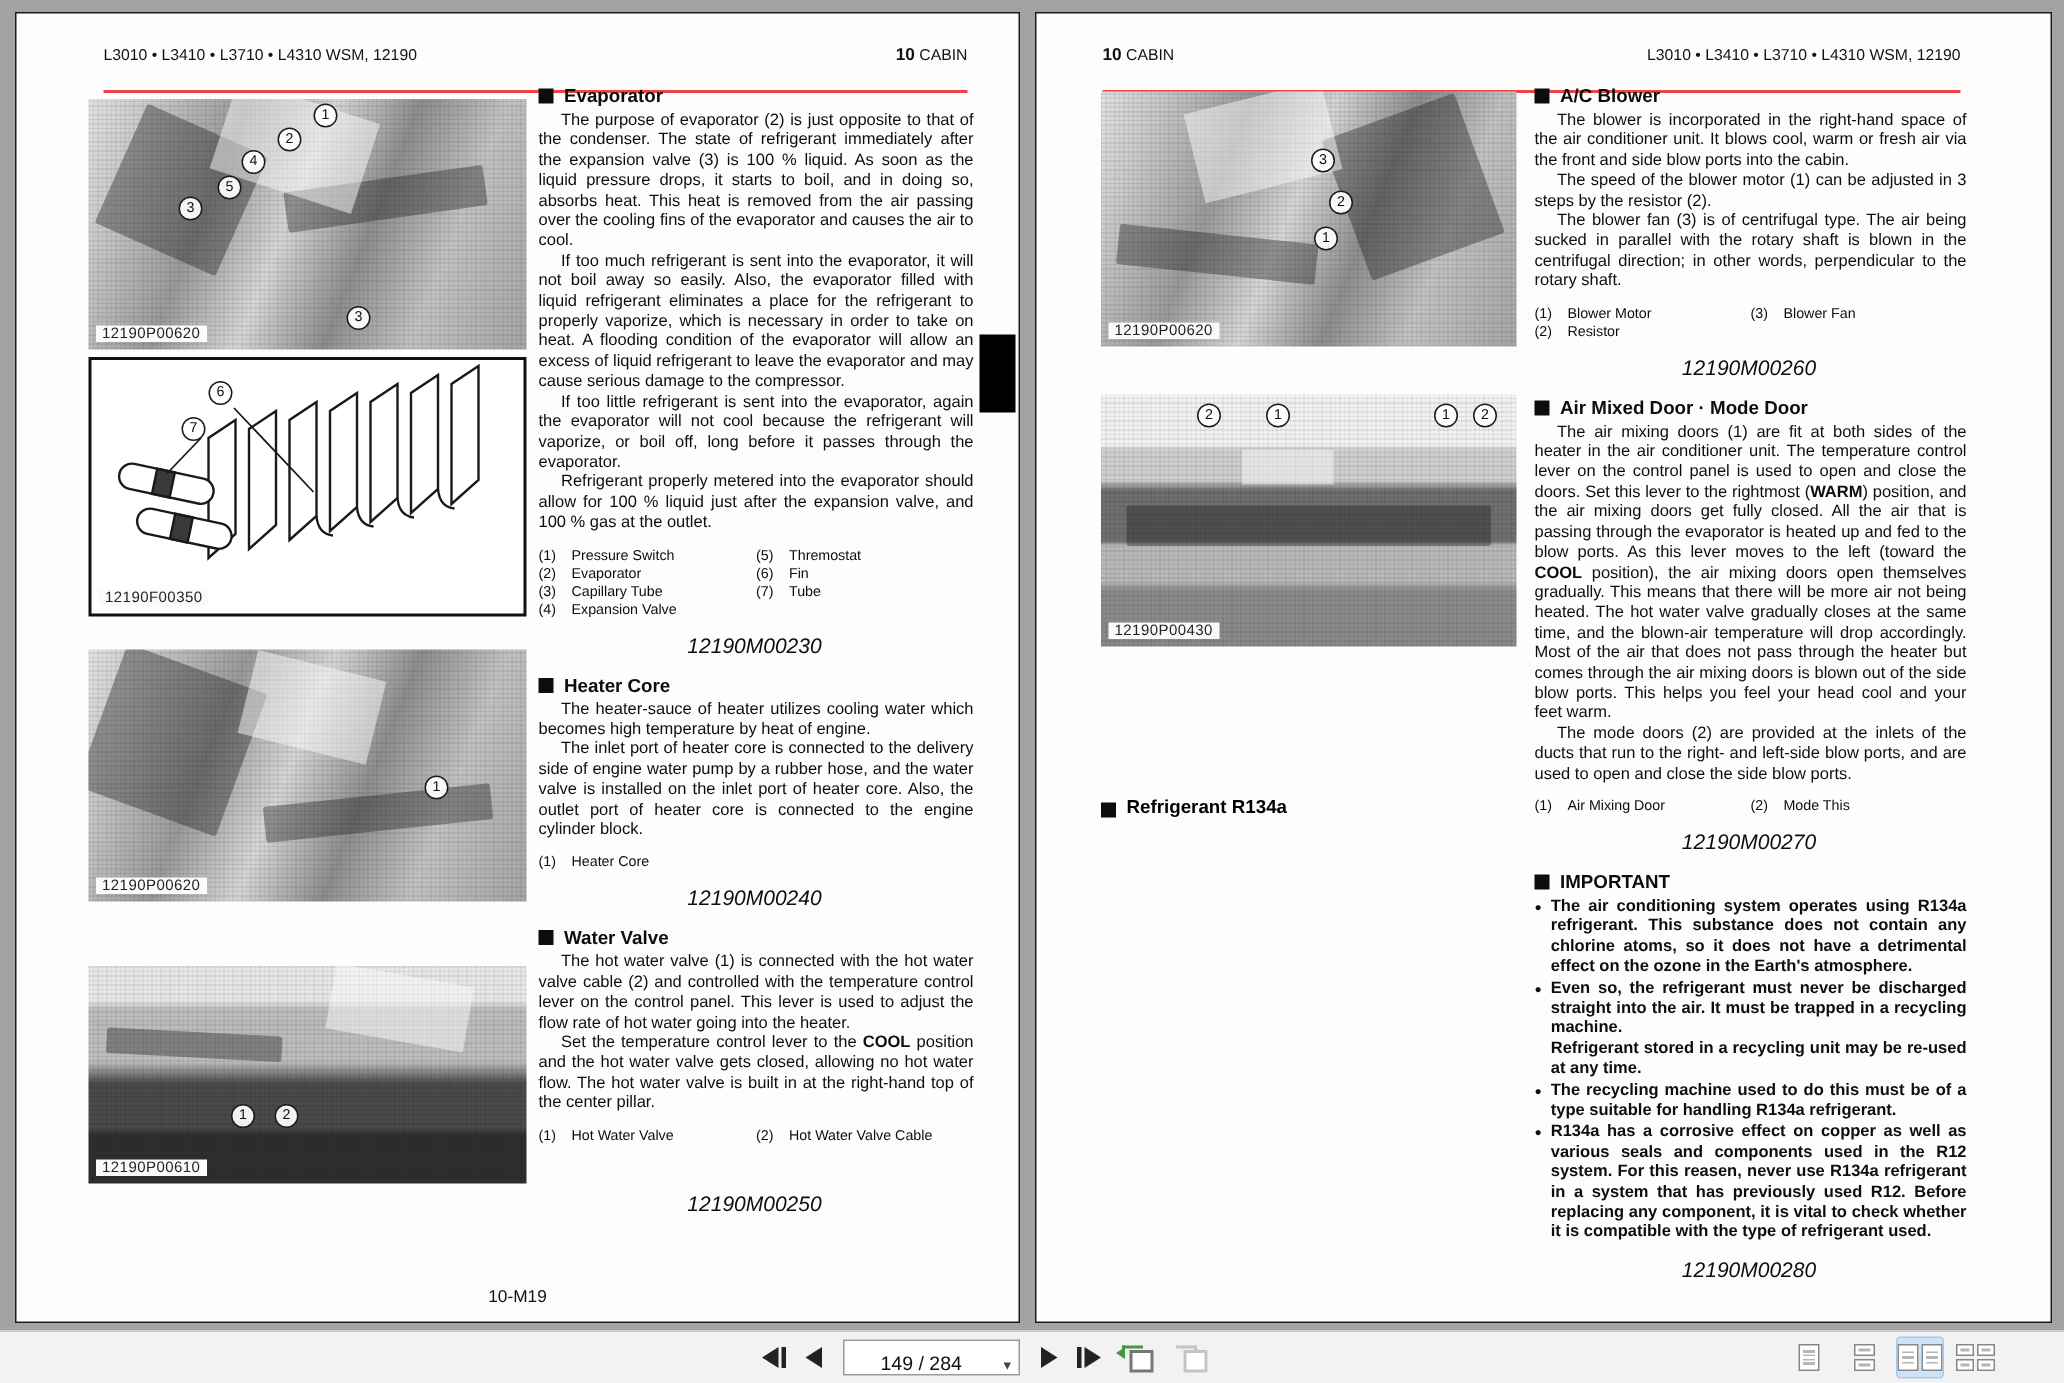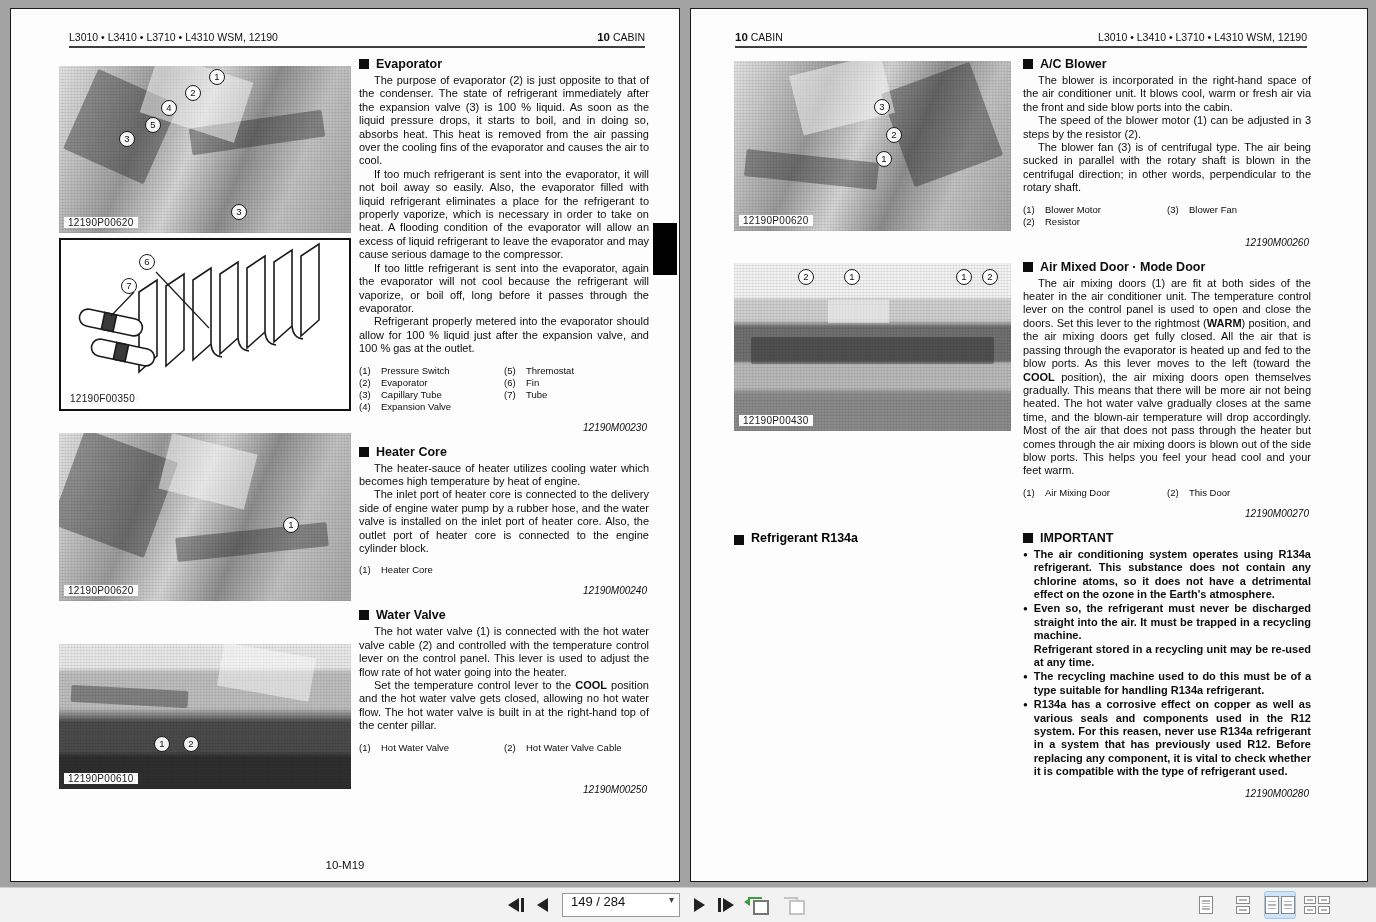--- a/index.html
+++ b/index.html
@@ -8,21 +8,21 @@
     background:#a3a3a3;
     font-family:"Liberation Sans", sans-serif;
     -webkit-font-smoothing:antialiased;
   }
   
   .page{position:absolute;top:8px;height:874px;background:#fdfdfd;border:1px solid #1c1c1c;box-sizing:border-box;}
   .page-left{left:10px;width:670px;}
   .page-right{left:690px;width:678px;}
 
   .pg-header{position:absolute;top:22px;display:flex;justify-content:space-between;align-items:flex-end;
-    border-bottom:2px solid #404040;padding-bottom:3px;font-size:10.5px;color:#111;}
+    border-bottom:2px solid #ef4444;padding-bottom:17px;font-size:10.5px;color:#111;}
   .page-left .pg-header{left:58px;right:34px;}
   .page-right .pg-header{left:44px;right:60px;}
   .hdr-chap b{font-size:11.5px;}
   .pg-footer{position:absolute;bottom:10px;left:0;right:0;text-align:center;font-size:11.5px;color:#111;}
 
   .chapter-tab{position:absolute;right:2px;top:214px;width:24px;height:52px;background:#000;}
 
   
   .lp-figcol{position:absolute;left:48px;top:57px;width:292px;}
   .lp-textcol{position:absolute;left:348px;top:48px;width:290px;}
@@ -48,37 +48,37 @@
   
   .sec{margin:0 0 10px 0;color:#0d0d0d;}
   .sec-h{display:flex;align-items:center;gap:7px;font-size:12.5px;font-weight:bold;margin:0 0 3px 0;}
   .sq{width:10px;height:10px;background:#0d0d0d;flex:0 0 auto;}
   .sec p{margin:0;text-indent:15px;font-size:11px;line-height:13.4px;text-align:justify;}
   .parts{display:flex;font-size:9.5px;margin-top:9px;line-height:12px;}
   .pcol{width:50%;}
   .prow{display:flex;}
   .pnum{width:22px;flex:0 0 auto;}
   .pname{flex:1;}
-  .ref{text-align:right;font-style:italic;font-size:10px;margin:9px 2px 12px 0;}
+  .ref{text-align:center;font-style:italic;font-size:14px;margin:9px 2px 12px 0;}
   .mt28{margin-top:30px;}
   .imp-item{display:flex;gap:6px;margin-bottom:1px;}
   .imp-dot{font-size:8px;line-height:13.4px;flex:0 0 auto;}
   .imp-p{margin:0 !important;text-indent:0 !important;font-weight:bold;white-space:pre-line;flex:1;}
   .refrig-h{margin-top:100px;align-items:flex-end;}
 
   
   .toolbar{position:absolute;left:0;bottom:0;width:100%;height:34px;background:#f2f2f2;border-top:1px solid #cdcdcd;}
   .nav-group{position:absolute;left:506px;top:3px;height:28px;display:flex;align-items:center;gap:9px;}
   .tbtn{display:flex;align-items:center;gap:2px;background:transparent;border:none;padding:2px;cursor:pointer;}
   .tri{width:0;height:0;}
   .tri-l{border-top:7px solid transparent;border-bottom:7px solid transparent;border-right:11px solid #222;}
   .tri-r{border-top:7px solid transparent;border-bottom:7px solid transparent;border-left:11px solid #222;}
   .vbar{width:3px;height:14px;background:#222;}
-  .page-box{width:118px;height:24px;background:#fff;border:1px solid #999;display:flex;align-items:flex-start;
-    font-size:13px;color:#111;padding-left:8px;box-sizing:border-box;margin:0 3px;}
+  .page-box{width:118px;height:24px;background:#fff;border:1px solid #999;display:flex;align-items:flex-end;
+    font-size:13px;color:#111;padding-left:24px;box-sizing:border-box;margin:0 3px;}
   .pb-text{flex:1;}
   .pb-caret{font-size:10px;color:#444;padding-right:5px;}
   .pv{position:relative;width:23px;height:20px;display:block;}
   .pv-page{position:absolute;right:1px;bottom:0;width:12px;height:11px;border:2px solid #767676;background:#fff;}
   .pv-arrow{position:absolute;left:1px;top:2px;width:12px;height:6px;border:2.5px solid #3f9b3f;border-bottom:none;border-right:none;}
   .pv-arrow::after{content:"";position:absolute;left:-6px;top:-1px;border-top:4px solid transparent;border-bottom:4px solid transparent;border-right:6px solid #3f9b3f;}
   .pv.disabled .pv-page{border-color:#c4c4c4;}
   .pv.disabled .pv-arrow{border-color:#c4c4c4;transform:scaleX(-1);}
   .pv.disabled .pv-arrow::after{border-right-color:#c4c4c4;}
   .layout-group{position:absolute;right:44px;top:4px;display:flex;gap:7px;align-items:center;}
@@ -339,31 +339,32 @@
         </div>
         <div class="ref">12190M00260</div>
       </section>
 
       <section class="sec">
         <h3 class="sec-h">
           <span class="sq"></span>
           <span>Air Mixed Door · Mode Door</span>
         </h3>
         <p>The air mixing doors (1) are fit at both sides of the heater in the air conditioner unit. The temperature control lever on the control panel is used to open and close the doors. Set this lever to the rightmost (<b>WARM</b>) position, and the air mixing doors get fully closed. All the air that is passing through the evaporator is heated up and fed to the blow ports. As this lever moves to the left (toward the <b>COOL</b> position), the air mixing doors open themselves gradually. This means that there will be more air not being heated. The hot water valve gradually closes at the same time, and the blown-air temperature will drop accordingly. Most of the air that does not pass through the heater but comes through the air mixing doors is blown out of the side blow ports. This helps you feel your head cool and your feet warm.</p>
+        <p>The mode doors (2) are provided at the inlets of the ducts that run to the right- and left-side blow ports, and are used to open and close the side blow ports.</p>
         <div class="parts">
           <div class="pcol">
             <div class="prow">
                 <span class="pnum">(1)</span>
                 <span class="pname">Air Mixing Door</span>
               </div>
           </div>
           <div class="pcol">
             <div class="prow">
                 <span class="pnum">(2)</span>
-                <span class="pname">This Door</span>
+                <span class="pname">Mode This</span>
               </div>
           </div>
         </div>
         <div class="ref">12190M00270</div>
       </section>
 
       <section class="sec">
         <h3 class="sec-h">
           <span class="sq"></span>
           <span>IMPORTANT</span>

